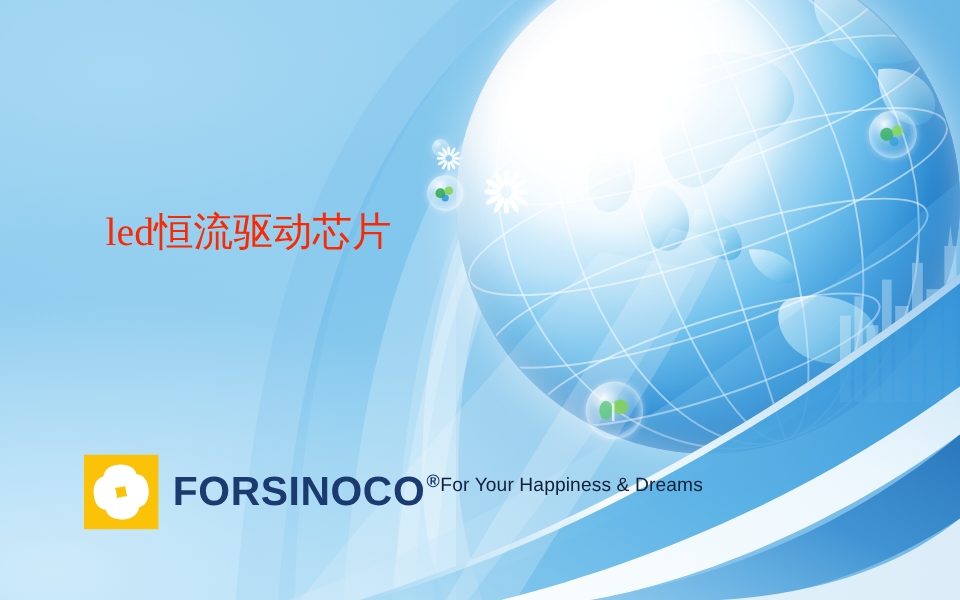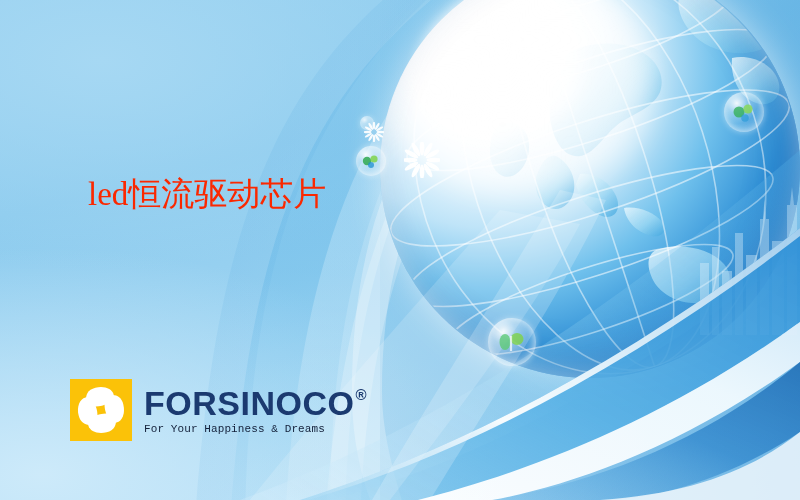--- a/index.html
+++ b/index.html
@@ -115,45 +115,45 @@
   }
   .logo-mark {
     width: 62px;
     height: 62px;
     background: #FBC208;
     position: relative;
     flex: 0 0 auto;
   }
   .logo-text {
     display: flex;
-    flex-direction: column;
+    flex-direction: row;
     justify-content: center;
   }
   .logo-name {
     font-size: 34px;
     font-weight: bold;
     color: #1B3A70;
     letter-spacing: 0.5px;
     line-height: 1.0;
     font-family: "Liberation Sans", sans-serif;
     display: flex;
     align-items: flex-start;
   }
   .logo-reg {
     font-size: 15px;
     line-height: 1;
     margin-left: 1px;
     margin-top: 1px;
   }
   .logo-tagline {
-    font-size: 11px;
+    font-size: 16px;
     color: #13203A;
     margin-top: 3px;
     letter-spacing: 0.1px;
-    font-family: Liberation Mono, monospace;
+    font-family: Liberation Sans, sans-serif;
   }
 
   
   .ribbons {
     position: absolute;
     inset: 0;
     pointer-events: none;
   }
 
   

